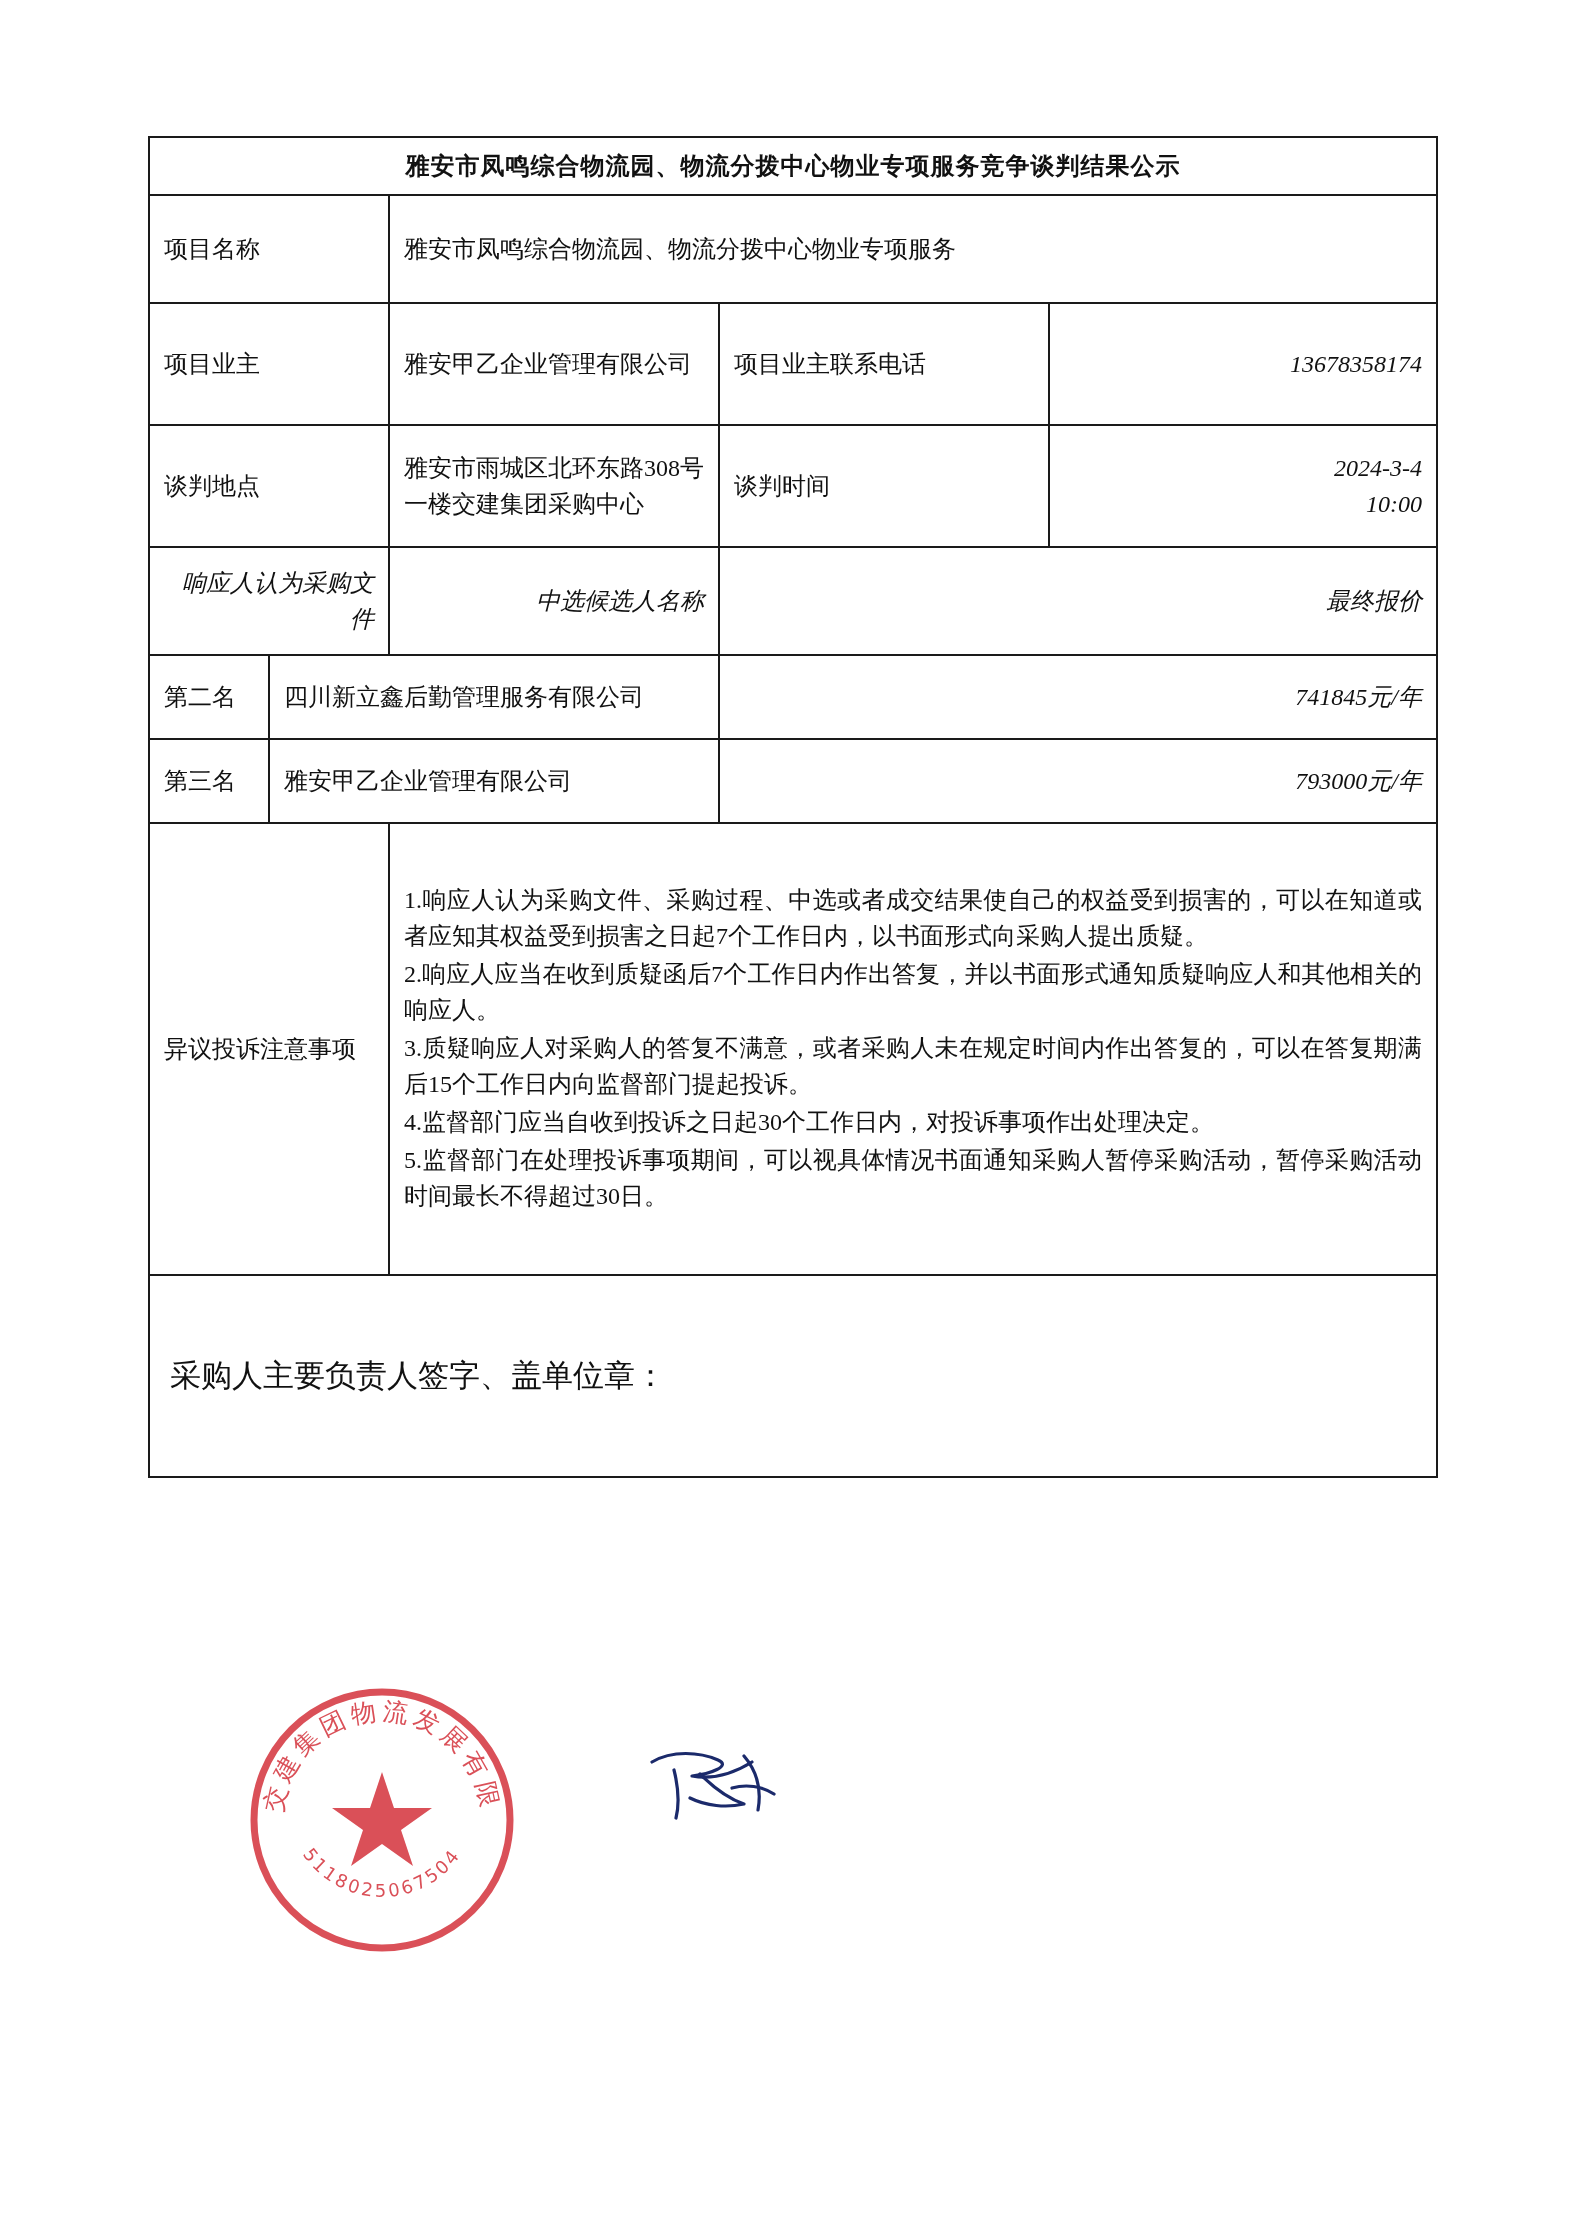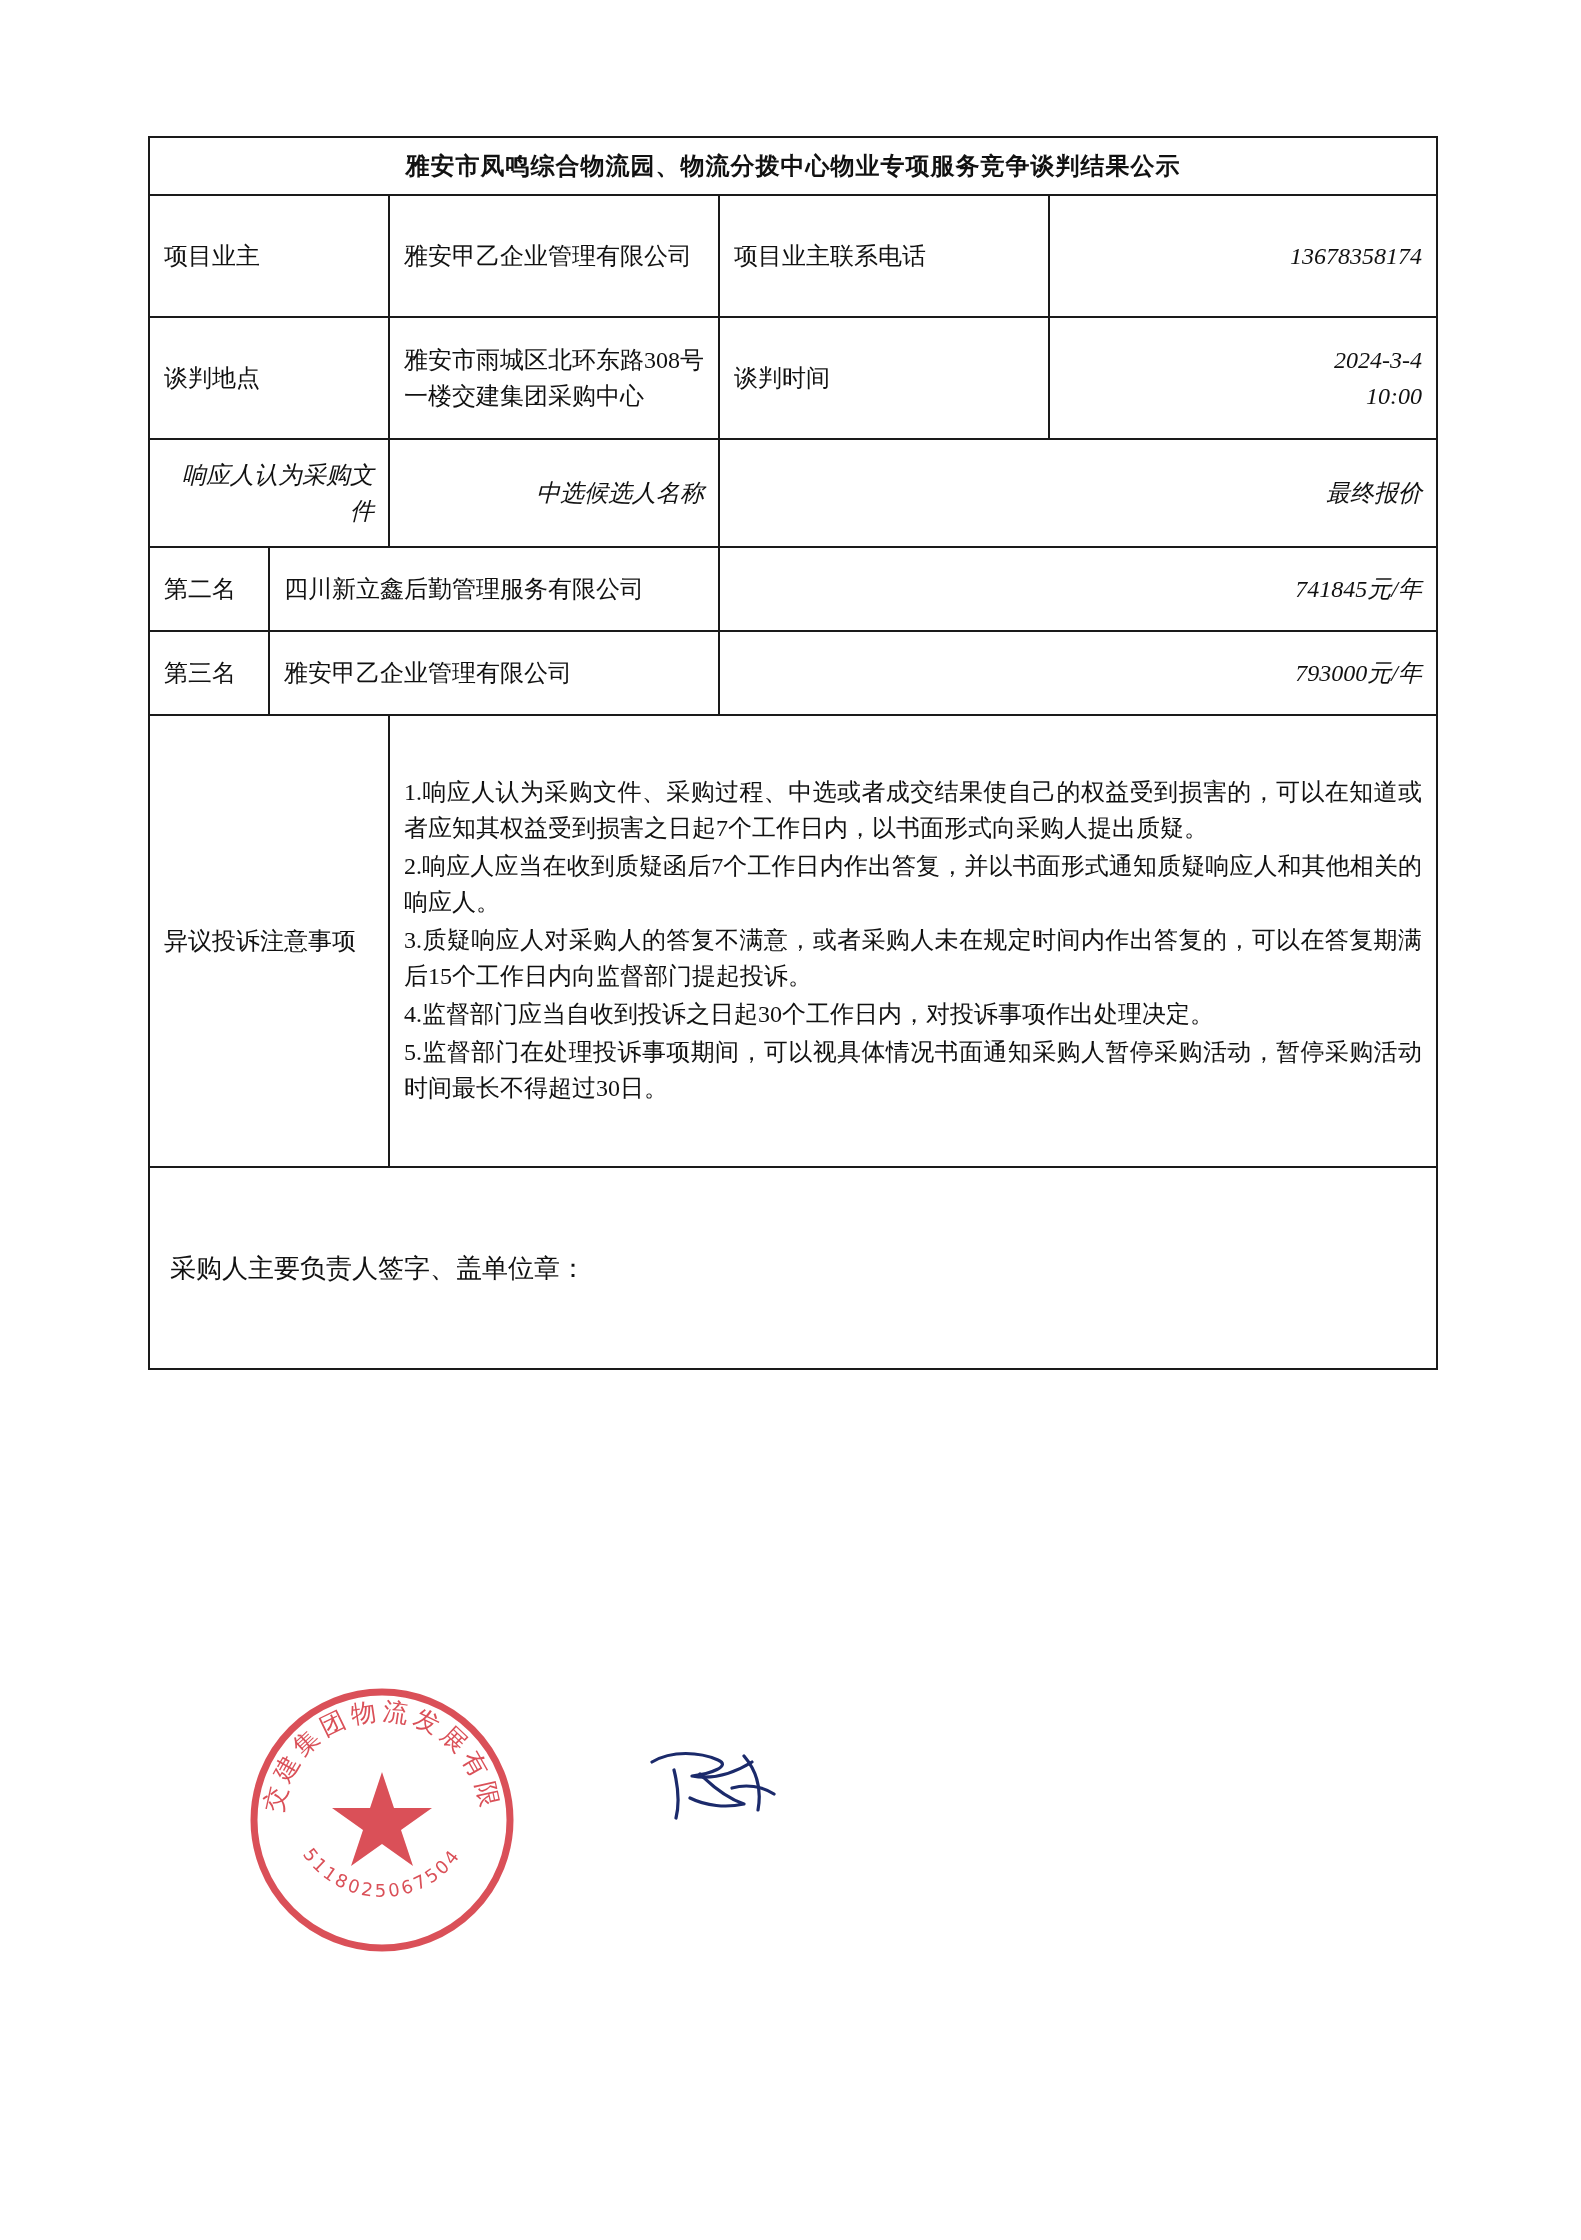--- a/index.html
+++ b/index.html
@@ -79,21 +79,21 @@
   .notice p {
     margin: 0 0 2px 0;
     text-indent: 0;
   }
   .sign-cell {
     height: 180px;
     vertical-align: middle;
     position: relative;
   }
   .sign-text {
-    font-size: 26px;
+    font-size: 31px;
     padding-left: 6px;
   }
   
   .stamp {
     position: absolute;
     left: 242px;
     top: 1680px;
     width: 280px;
     height: 280px;
     pointer-events: none;
@@ -118,20 +118,24 @@
       <colgroup>
         <col style="width:120px">
         <col style="width:120px">
         <col style="width:330px">
         <col style="width:330px">
         <col style="width:388px">
       </colgroup>
       <tbody>
         <tr>
           <td class="title-cell" colspan="5">雅安市凤鸣综合物流园、物流分拨中心物业专项服务竞争谈判结果公示</td>
+        </tr>
+        <tr>
+          <td class="lbl mid" colspan="2">项目名称</td>
+          <td class="val mid" colspan="3">雅安市凤鸣综合物流园、物流分拨中心物业专项服务</td>
         </tr>
         <tr>
           <td class="lbl tall" colspan="2">项目业主</td>
           <td class="val tall">雅安甲乙企业管理有限公司</td>
           <td class="lbl tall">项目业主联系电话</td>
           <td class="ctr tall">13678358174</td>
         </tr>
         <tr>
           <td class="lbl tall" colspan="2">谈判地点</td>
           <td class="val tall">雅安市雨城区北环东路308号一楼交建集团采购中心</td>

